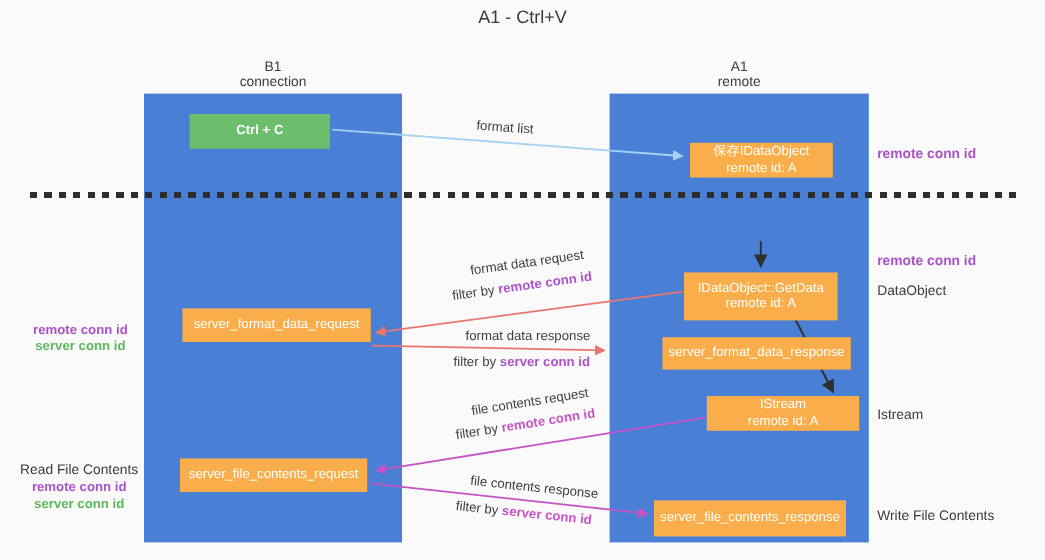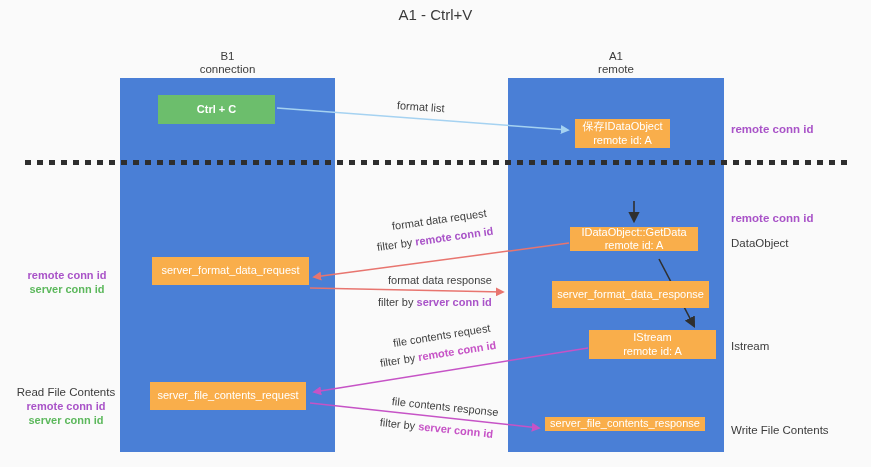--- a/index.html
+++ b/index.html
@@ -79,27 +79,27 @@
     <line x1="569" y1="243" x2="314" y2="277" stroke="#E8756F" stroke-width="1.5" marker-end="url(#m-red)"></line>
     <line x1="310" y1="288" x2="503" y2="292" stroke="#E8756F" stroke-width="1.5" marker-end="url(#m-red)"></line>
     <line x1="588" y1="348" x2="314" y2="392" stroke="#C653C6" stroke-width="1.5" marker-end="url(#m-mag)"></line>
     <line x1="310" y1="403" x2="539" y2="428" stroke="#C653C6" stroke-width="1.5" marker-end="url(#m-mag)"></line>
   </svg>
 
   <div class="node green" style="left:158px;top:95px;width:117px;height:29px;">
     <div>Ctrl + C</div>
   </div>
 
-  <div class="node orange" style="left:575px;top:119px;width:95px;height:29px;">
+  <div class="node orange" style="left:575px;top:119px;width:119px;height:29px;">
     <div>保存IDataObject</div>
     <div>remote id: A</div>
   </div>
 
 
-  <div class="node orange" style="left:570px;top:227px;width:128px;height:24px;">
+  <div class="node orange" style="left:570px;top:227px;width:128px;height:40px;">
     <div>IDataObject::GetData</div>
     <div>remote id: A</div>
   </div>
 
   <div class="node orange" style="left:152px;top:257px;width:157px;height:28px;">
     <div>server_format_data_request</div>
   </div>
 
   <div class="node orange" style="left:508px;top:281px;width:157px;height:27px;margin-left:44px;">
     <div>server_format_data_response</div>
@@ -107,21 +107,21 @@
 
   <div class="node orange" style="left:589px;top:330px;width:127px;height:29px;">
     <div>IStream</div>
     <div>remote id: A</div>
   </div>
 
   <div class="node orange" style="left:150px;top:382px;width:156px;height:28px;">
     <div>server_file_contents_request</div>
   </div>
 
-  <div class="node orange" style="left:545px;top:417px;width:160px;height:14px;">
+  <div class="node orange" style="left:545px;top:417px;width:160px;height:30px;">
     <div>server_file_contents_response</div>
   </div>
 
   <div class="sidelab purple" style="left:731px;top:122px;">remote conn id</div>
   <div class="sidelab purple" style="left:731px;top:211px;">remote conn id</div>
   <div class="sidelab dark" style="left:731px;top:236px;">DataObject</div>
   <div class="sidelab dark" style="left:731px;top:339px;">Istream</div>
   <div class="sidelab dark" style="left:731px;top:423px;">Write File Contents</div>
 
   <div class="leftgroup" style="left:20px;top:268px;width:94px;">

